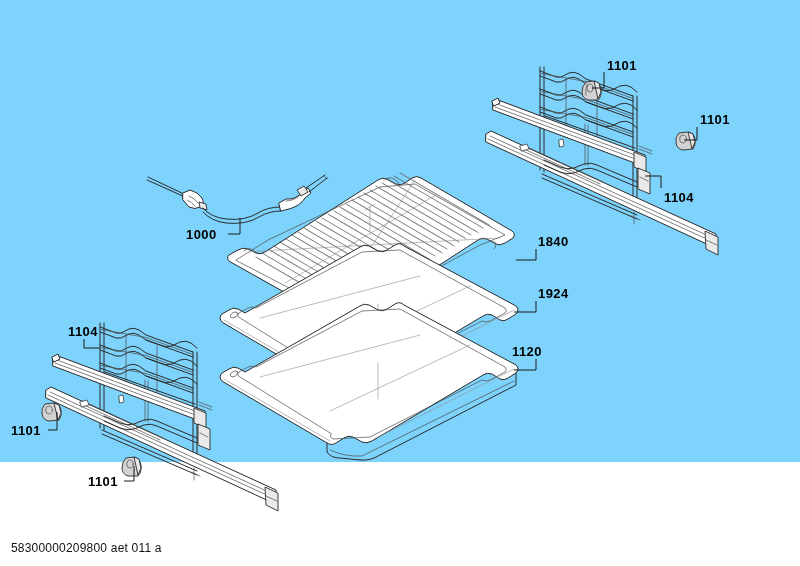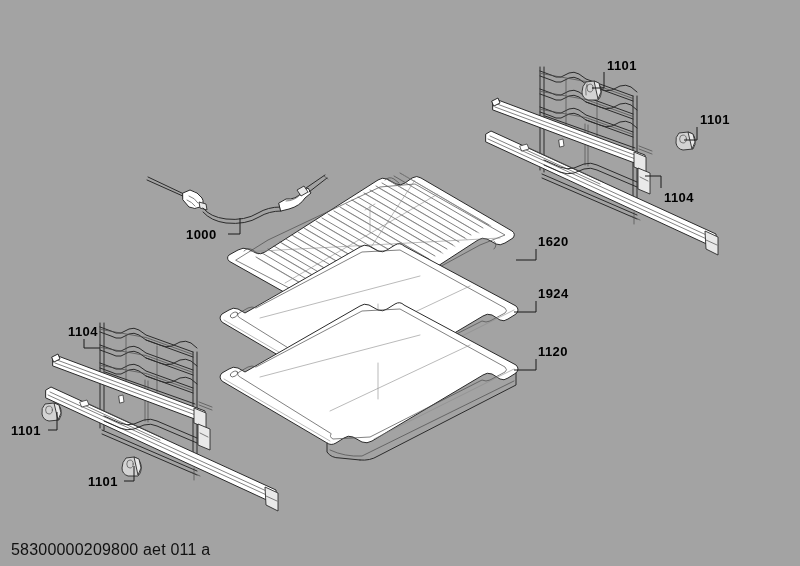--- a/index.html
+++ b/index.html
@@ -11,22 +11,22 @@
   body {
     font-family: "Liberation Sans", sans-serif;
     width: 800px;
     height: 566px;
     overflow: hidden;
     position: relative;
   }
   #diagram-root {
     position: relative;
     width: 800px;
-    height: 566px;
-    background: #a3a3a3;
+    height: 462px;
+    background: #7dd3fc;
   }
   svg.art {
     position: absolute;
     top: 0;
     left: 0;
     width: 800px;
     height: 566px;
     display: block;
   }
   .ln {
@@ -91,21 +91,21 @@
     color: #000000;
     letter-spacing: 0.4px;
     white-space: nowrap;
     line-height: 1;
   }
   #footer-code {
     position: absolute;
     left: 11px;
     top: 541px;
     font-family: "Liberation Sans", sans-serif;
-    font-size: 16px;
+    font-size: 12px;
     color: #111111;
     white-space: nowrap;
     letter-spacing: 0.2px;
   }
 </style>
 </head>
 <body>
 
 <div id="diagram-root">
 
@@ -530,23 +530,23 @@
       <path class="leader" d="M 84 339 L 84 348 L 100 348"></path>
       <path class="leader" d="M 48 430 L 57 430 L 57 412"></path>
       <path class="leader" d="M 124 481 L 134 481 L 134 466"></path>
     </g>
 
   </svg>
 
   <span class="callout-label" style="left:607px; top:59px;">1101</span>
   <span class="callout-label" style="left:700px; top:113px;">1101</span>
   <span class="callout-label" style="left:664px; top:191px;">1104</span>
-  <span class="callout-label" style="left:538px; top:235px;">1620</span>
+  <span class="callout-label" style="left:538px; top:235px;">1840</span>
   <span class="callout-label" style="left:538px; top:287px;">1924</span>
-  <span class="callout-label" style="left:538px; top:345px;">1120</span>
+  <span class="callout-label" style="left:512px; top:345px;">1120</span>
   <span class="callout-label" style="left:186px; top:228px;">1000</span>
   <span class="callout-label" style="left:68px; top:325px;">1104</span>
   <span class="callout-label" style="left:11px; top:424px;">1101</span>
   <span class="callout-label" style="left:88px; top:475px;">1101</span>
 
   <div id="footer-code">58300000209800 aet 011 a</div>
 
 </div>
 
 </body></html>

